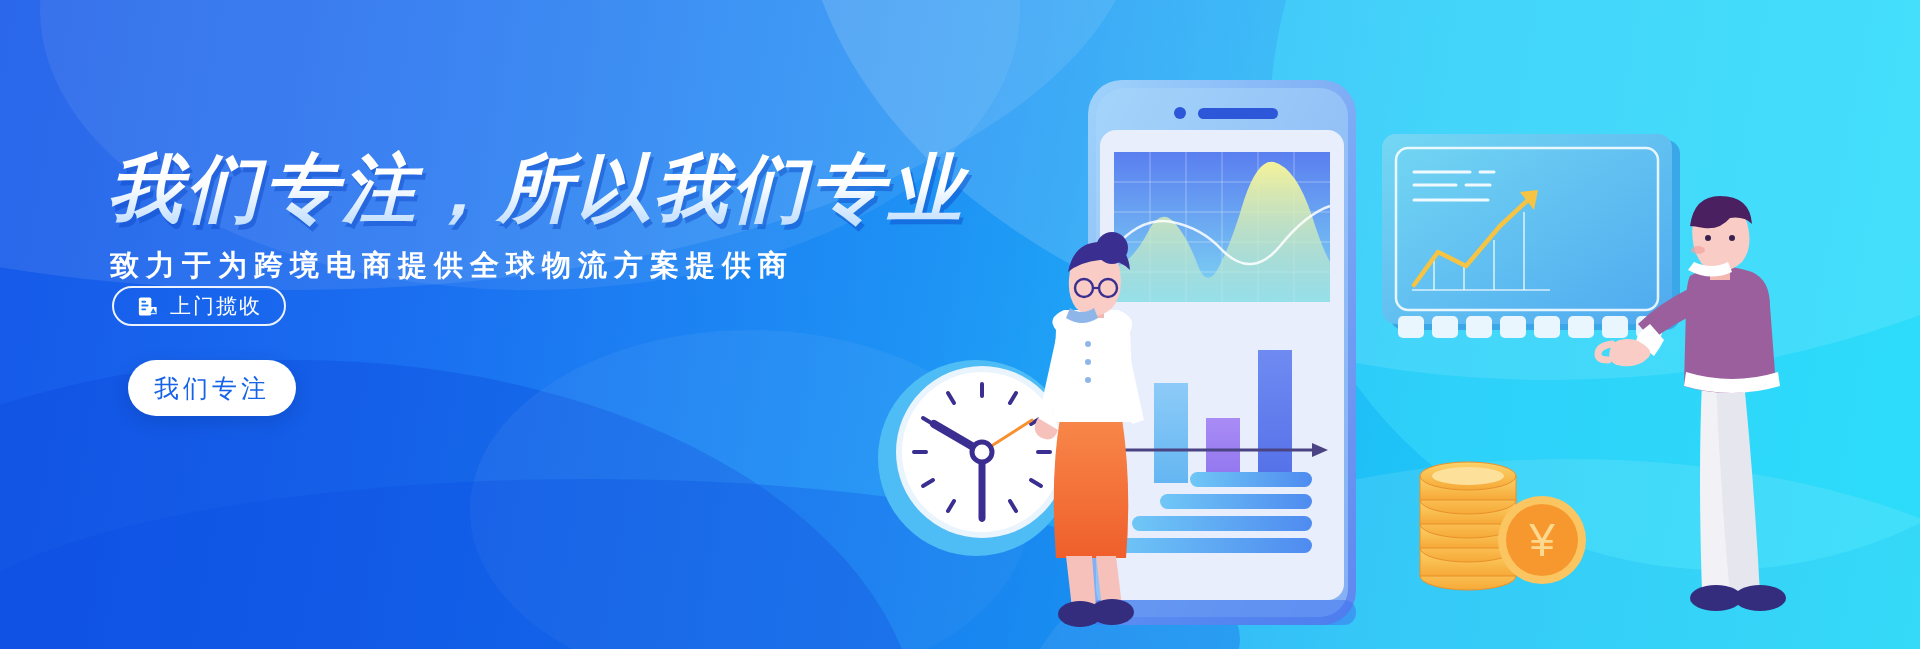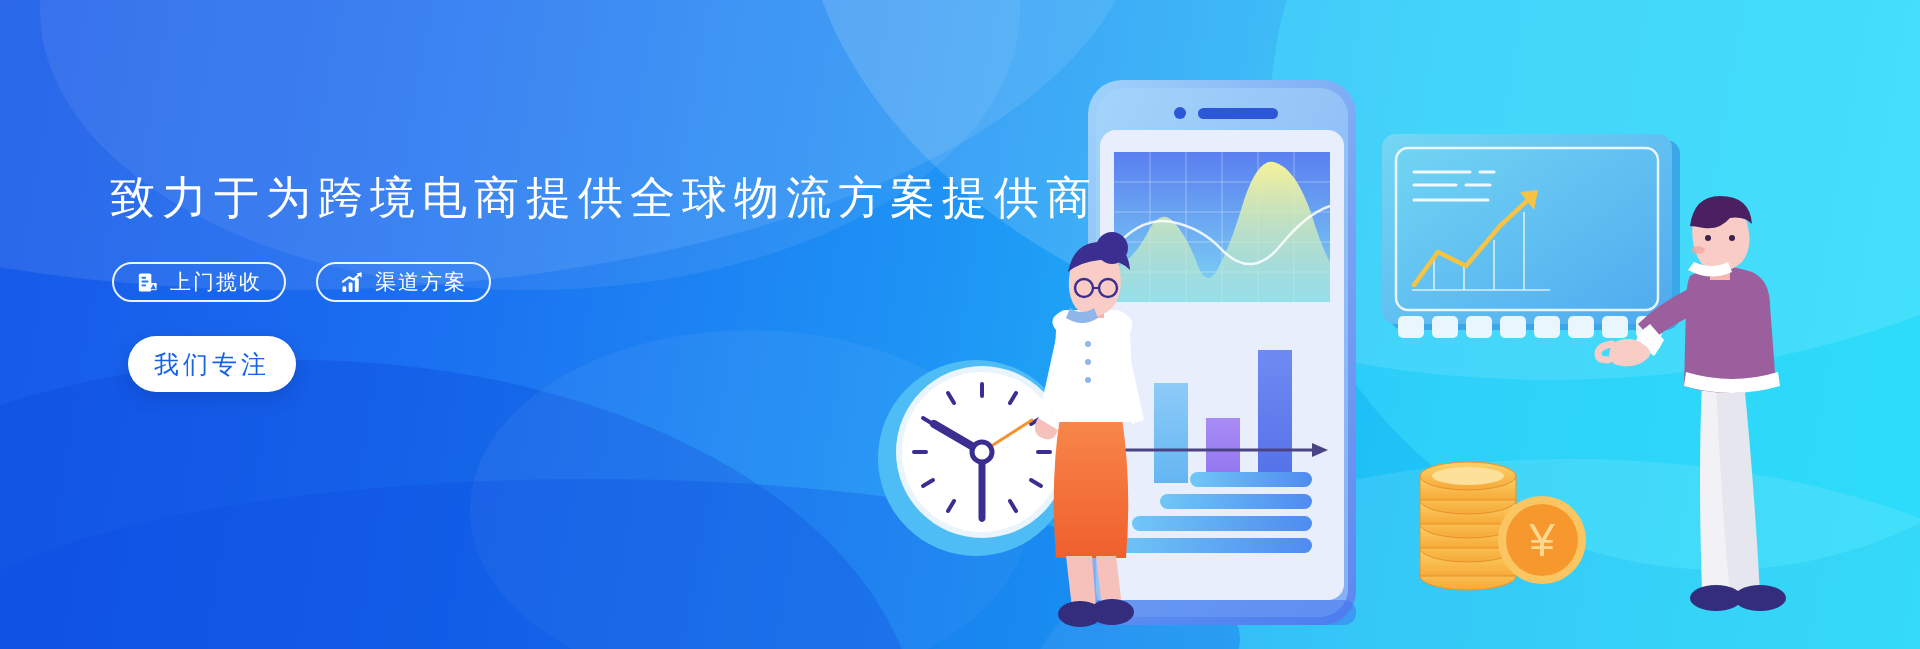--- a/index.html
+++ b/index.html
@@ -57,25 +57,25 @@
     letter-spacing:4px;line-height:1.06;
     background:linear-gradient(180deg,#ffffff 0%,#ffffff 42%,#bcdcff 100%);
     -webkit-background-clip:text;background-clip:text;
     color:transparent;-webkit-text-fill-color:transparent;
     filter:drop-shadow(3px 5px 0 rgba(10,70,200,.45));
     white-space:nowrap;margin:0;
   }
 
   .subhead{
     margin:18px 0 0 2px;
-    font-size:45px;color:#ffffff;letter-spacing:7px;
-    white-space:nowrap;font-weight:400;
-  }
-
-  .pill-row{display:flex;gap:30px;margin-top:34px;margin-left:4px;}
+    font-size:29px;color:#ffffff;letter-spacing:7px;
+    white-space:nowrap;font-weight:700;
+  }
+
+  .pill-row{display:flex;margin-left:4px;}
   .pill{
     display:flex;align-items:center;gap:11px;
     height:40px;padding:0 22px;
     border:2px solid rgba(255,255,255,.92);
     border-radius:22px;
     color:#ffffff;font-size:21px;letter-spacing:2px;
     white-space:nowrap;box-sizing:border-box;
   }
   .pill svg{display:block;flex:0 0 auto;}
 
@@ -310,48 +310,37 @@
         <path d="M830 226 q4 -30 30 -30 q30 0 32 28 q-8 -8 -22 -6 q-10 12 -26 10 q-10 -2 -14 -2 Z" fill="#4a2060"></path>
         <circle cx="848" cy="238" r="3" fill="#3a2050"></circle>
         <circle cx="872" cy="238" r="3" fill="#3a2050"></circle>
         <ellipse cx="838" cy="250" rx="7" ry="4" fill="#f3a3a0" opacity=".7"></ellipse>
         <path d="M828 270 q22 12 44 2 l-4 -10 q-16 8 -34 0 Z" fill="#ffffff"></path>
       </g>
     </svg>
   </div>
 
   <div class="content">
+    <h1 class="headline">我们专注，所以我们专业</h1>
     <div class="subhead">致力于为跨境电商提供全球物流方案提供商</div>
 
     <div class="pill-row">
 
       <div class="pill">
         <span>
           <svg width="23" height="23" viewBox="0 0 24 24" fill="none">
             <rect x="3" y="2.5" width="13" height="19" rx="2" fill="#ffffff"></rect>
             <rect x="5.6" y="6" width="5" height="2" rx="1" fill="#1c7bf2"></rect>
             <rect x="5.6" y="10" width="7.5" height="2" rx="1" fill="#1c7bf2"></rect>
             <rect x="5.6" y="14" width="5" height="2" rx="1" fill="#1c7bf2"></rect>
             <path d="M14.5 12.5 L21.5 12.5 L21.5 20 L14.5 20 Z" fill="#ffffff"></path>
             <path d="M18 13.5 L21 19 L15 19 Z" fill="#1c7bf2"></path>
           </svg>
         </span>
         <span>上门揽收</span>
       </div>
 
-      <div class="pill">
-        <span>
-          <svg width="24" height="23" viewBox="0 0 24 24" fill="none">
-            <rect x="2" y="16" width="4" height="6" rx="1.4" fill="#ffffff"></rect>
-            <rect x="8.5" y="12" width="4" height="10" rx="1.4" fill="#ffffff"></rect>
-            <rect x="15" y="7.5" width="4" height="14.5" rx="1.4" fill="#ffffff"></rect>
-            <path d="M2.5 11 L9 6.5 L13.5 9 L21 2.5" stroke="#ffffff" stroke-width="2.2" fill="none" stroke-linecap="round" stroke-linejoin="round"></path>
-            <path d="M16.5 2 L22 2 L22 7 Z" fill="#ffffff"></path>
-          </svg>
-        </span>
-        <span>渠道方案</span>
-      </div>
 
     </div>
 
     <div class="cta">我们专注</div>
   </div>
 </div>
 
 </body></html>

